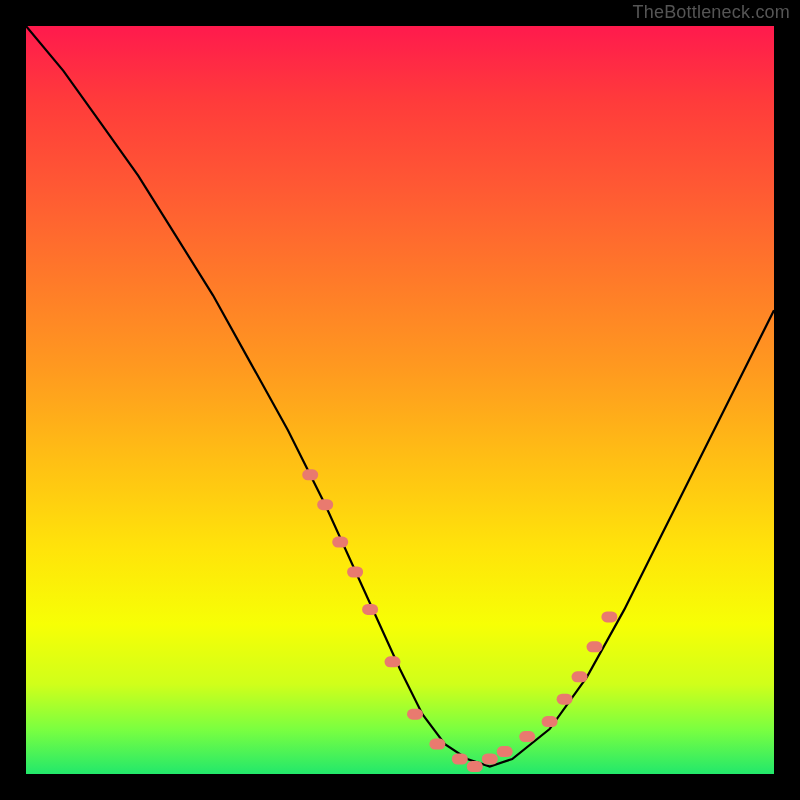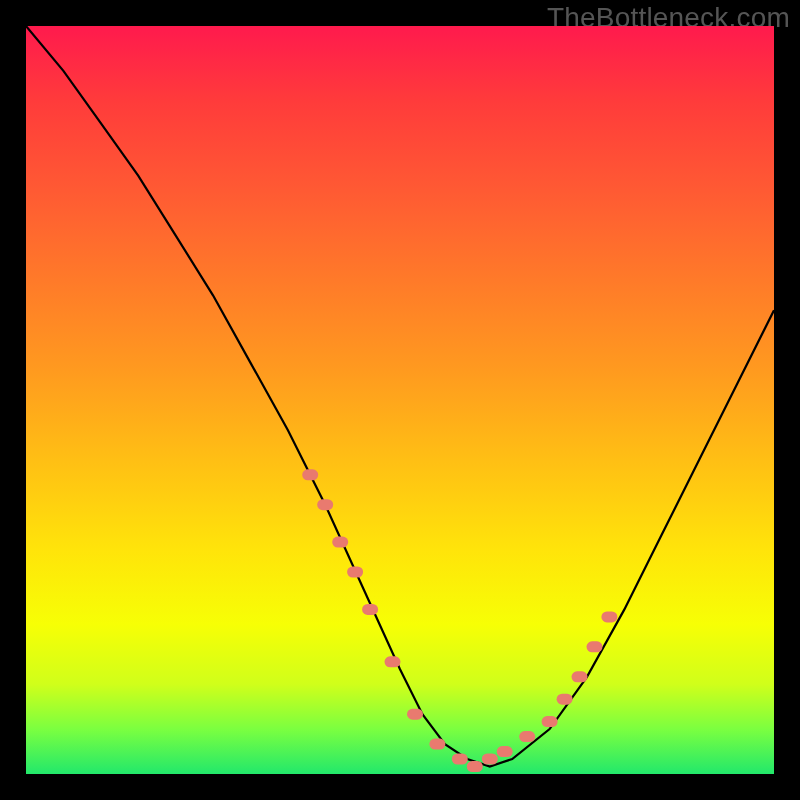--- a/index.html
+++ b/index.html
@@ -36,21 +36,21 @@
       #f7ff05 80%,
       #d0ff1a 88%,
       #7bff40 94%,
       #22e86b 100%);
   }
   .watermark {
     position: absolute;
     top: 2px;
     right: 10px;
     color: #555;
-    font-size: 28px;
+    font-size: 18px;
     font-weight: 500;
     letter-spacing: 0.2px;
     user-select: none;
   }
   svg.curve {
     position: absolute;
     top: 0;
     left: 0;
     width: 748px;
     height: 748px;

